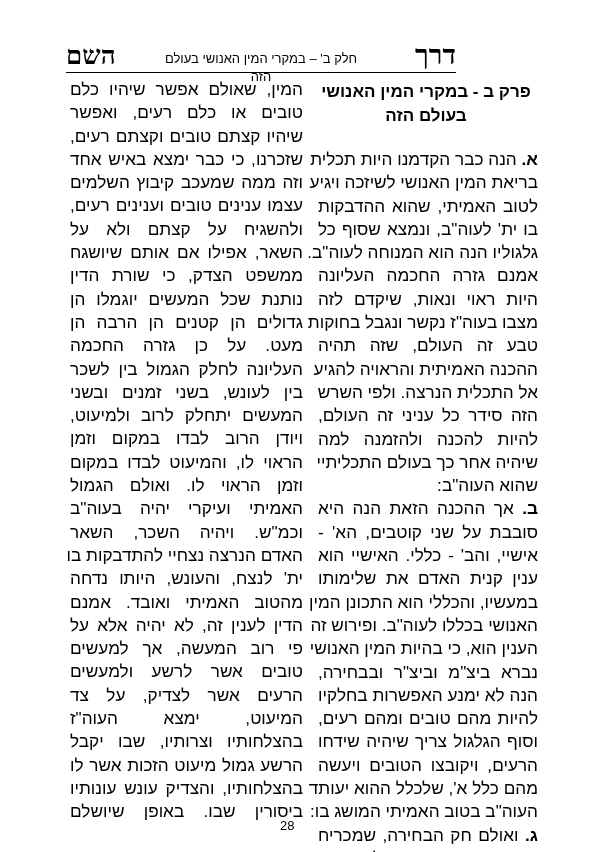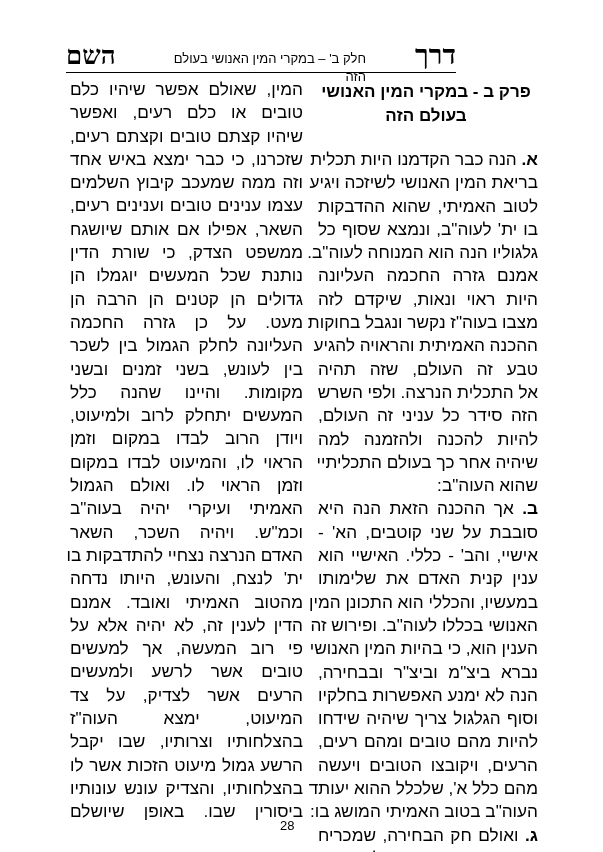--- a/index.html
+++ b/index.html
@@ -1,21 +1,21 @@
 <!DOCTYPE html>
 <html><head>
 <meta charset="utf-8">
 <style>
   html, body { margin:0; padding:0; background:#ffffff; }
   body { width:603px; height:852px; position:relative; overflow:hidden; font-family:"DejaVu Sans", sans-serif; color:#000; }
   .hdr-wrap { position:absolute; left:66px; top:42px; width:390px; height:30px; border-bottom:1.5px solid #000; direction:rtl; }
   .hdr-wrap { width:390px; }
   .hdr-right { position:absolute; right:0; top:-2px; font-family:"DejaVu Serif", serif; font-weight:bold; font-size:28px; line-height:30px; }
   .hdr-left { position:absolute; left:0; top:-2px; font-family:"DejaVu Serif", serif; font-weight:bold; font-size:26px; line-height:30px; }
-  .hdr-mid { position:absolute; left:90px; width:210px; top:8px; text-align:right; font-size:13px; line-height:18px; font-family:"Liberation Sans", sans-serif; }
+  .hdr-mid { position:absolute; left:90px; width:210px; top:8px; text-align:center; font-size:13px; line-height:18px; font-family:"Liberation Sans", sans-serif; }
   .col { position:absolute; top:78px; direction:rtl; text-align:justify; text-align-last:right; font-family:"Liberation Sans", sans-serif; font-size:17.2px; line-height:23.3px; }
   .col-right { left:318px; width:220px; }
   .col-left { left:70px; width:233px; }
   .title { text-align:center; text-align-last:center; font-weight:bold; font-size:17px; line-height:24px; margin:2px 4px 20px 0; }
   .line { display:block; white-space:nowrap; text-align:justify; text-align-last:justify; }
   .line.last { text-align-last:right; }
   .b { font-weight:bold; }
   .pagenum { position:absolute; left:280px; top:818px; width:44px; text-align:left; font-family:"Liberation Sans", sans-serif; font-size:13px; }
 </style>
 </head>
@@ -34,62 +34,62 @@
   </div>
   <div id="right-lines">
       <span class="line"><span class="b">א.</span> הנה כבר הקדמנו היות תכלית</span>
       <span class="line">בריאת המין האנושי לשיזכה ויגיע</span>
       <span class="line">לטוב האמיתי, שהוא ההדבקות</span>
       <span class="line">בו ית' לעוה"ב, ונמצא שסוף כל</span>
       <span class="line">גלגוליו הנה הוא המנוחה לעוה"ב.</span>
       <span class="line">אמנם גזרה החכמה העליונה</span>
       <span class="line">היות ראוי ונאות, שיקדם לזה</span>
       <span class="line">מצבו בעוה"ז נקשר ונגבל בחוקות</span>
+      <span class="line">טבע זה העולם, שזה תהיה</span>
       <span class="line">ההכנה האמיתית והראויה להגיע</span>
-      <span class="line">טבע זה העולם, שזה תהיה</span>
       <span class="line">אל התכלית הנרצה. ולפי השרש</span>
       <span class="line">הזה סידר כל עניני זה העולם,</span>
       <span class="line">להיות להכנה ולהזמנה למה</span>
       <span class="line">שיהיה אחר כך בעולם התכליתיי</span>
       <span class="line last">שהוא העוה"ב:</span>
       <span class="line"><span class="b">ב.</span> אך ההכנה הזאת הנה היא</span>
       <span class="line">סובבת על שני קוטבים, הא' -</span>
       <span class="line">אישיי, והב' - כללי. האישיי הוא</span>
       <span class="line">ענין קנית האדם את שלימותו</span>
       <span class="line">במעשיו, והכללי הוא התכונן המין</span>
       <span class="line">האנושי בכללו לעוה"ב. ופירוש זה</span>
       <span class="line">הענין הוא, כי בהיות המין האנושי</span>
       <span class="line">נברא ביצ"מ וביצ"ר ובבחירה,</span>
       <span class="line">הנה לא ימנע האפשרות בחלקיו</span>
+      <span class="line">להיות מהם טובים ומהם רעים,</span>
       <span class="line">וסוף הגלגול צריך שיהיה שידחו</span>
-      <span class="line">להיות מהם טובים ומהם רעים,</span>
       <span class="line">הרעים, ויקובצו הטובים ויעשה</span>
       <span class="line">מהם כלל א', שלכלל ההוא יעותד</span>
       <span class="line last">העוה"ב בטוב האמיתי המושג בו:</span>
       <span class="line"><span class="b">ג.</span> ואולם חק הבחירה, שמכריח</span>
       <span class="line">האפשרות שזכרנו בחלקי המין</span>
     </div>
 </div>
 
 <div class="col col-left">
   <div id="left-lines">
       <span class="line">המין, שאולם אפשר שיהיו כלם</span>
       <span class="line">טובים או כלם רעים, ואפשר</span>
       <span class="line">שיהיו קצתם טובים וקצתם רעים,</span>
       <span class="line">שזכרנו, כי כבר ימצא באיש אחד</span>
       <span class="line">וזה ממה שמעכב קיבוץ השלמים</span>
       <span class="line">עצמו ענינים טובים וענינים רעים,</span>
+      <span class="line">ולהשגיח על קצתם ולא על</span>
       <span class="line">השאר, אפילו אם אותם שיושגח</span>
       <span class="line">ממשפט הצדק, כי שורת הדין</span>
       <span class="line">נותנת שכל המעשים יוגמלו הן</span>
       <span class="line">גדולים הן קטנים הן הרבה הן</span>
       <span class="line">מעט. על כן גזרה החכמה</span>
       <span class="line">העליונה לחלק הגמול בין לשכר</span>
       <span class="line">בין לעונש, בשני זמנים ובשני</span>
-      <span class="line">מקומות. והיינו שהנה כלל</span>
       <span class="line">המעשים יתחלק לרוב ולמיעוט,</span>
       <span class="line">ויודן הרוב לבדו במקום וזמן</span>
       <span class="line">הראוי לו, והמיעוט לבדו במקום</span>
       <span class="line">וזמן הראוי לו. ואולם הגמול</span>
       <span class="line">האמיתי ועיקרי יהיה בעוה"ב</span>
       <span class="line">וכמ"ש. ויהיה השכר, השאר</span>
       <span class="line">האדם הנרצה נצחיי להתדבקות בו</span>
       <span class="line">ית' לנצח, והעונש, היותו נדחה</span>
       <span class="line">מהטוב האמיתי ואובד. אמנם</span>
       <span class="line">הדין לענין זה, לא יהיה אלא על</span>

